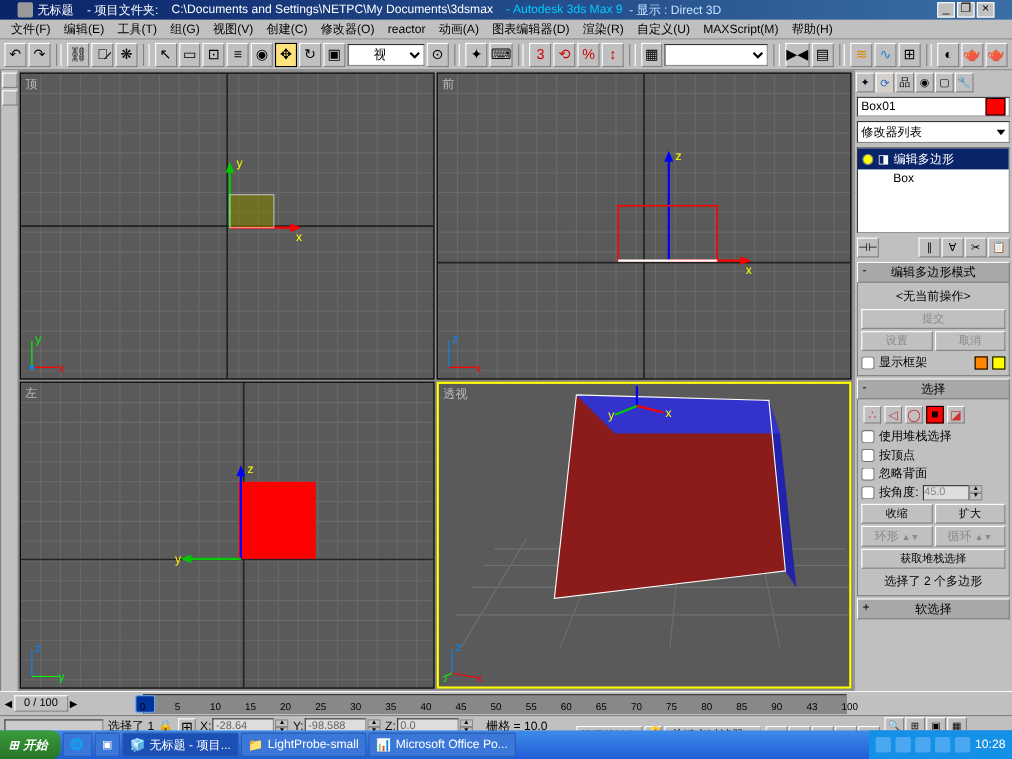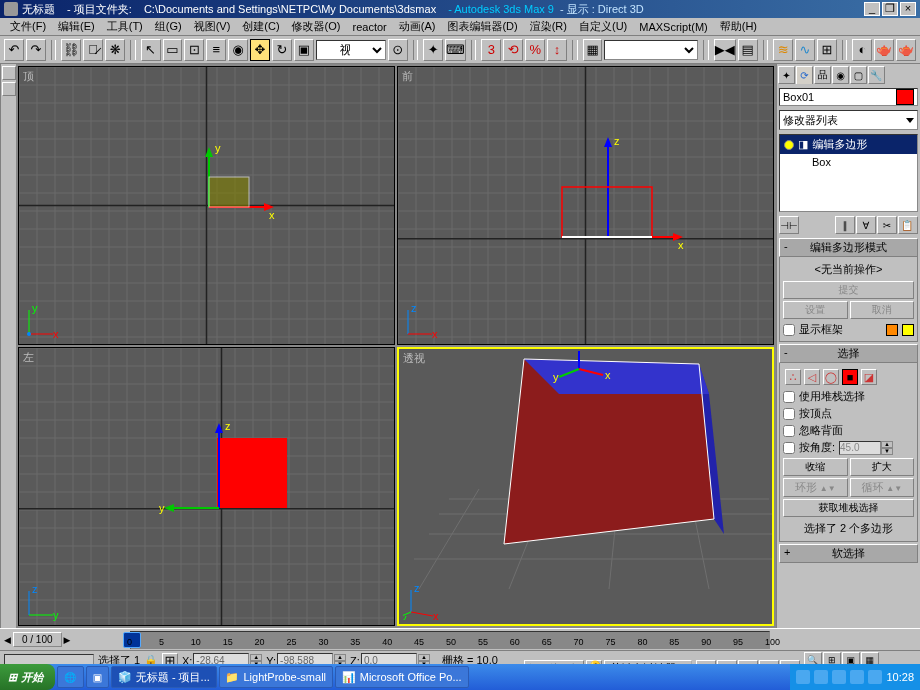--- a/index.html
+++ b/index.html
@@ -1,18 +1,18 @@
 <!DOCTYPE html>
 <html><head>
 <meta charset="utf-8">
 <style>
 * { margin: 0; padding: 0; box-sizing: border-box; font-family: "Microsoft YaHei", SimSun, sans-serif; font-size: 11px; }
 body { width: 920px; height: 690px; background: #c0c0c0; overflow: hidden; position: relative; }
 
-.titlebar { height: 18px; background: linear-gradient(to right, #0a246a, #3a6ea5); color: #fff; display: flex; align-items: center; padding: 0 4px; }
+.titlebar { height: 18px; background: linear-gradient(to right, #0a246a, #3a6ea5); color: #fff; display: flex; align-items: center; padding: 0 16px; }
 .titlebar .icon-stub { width: 14px; height: 14px; background: #999; margin-right: 4px; border-radius: 2px; }
 .titlebar .title-text { flex: 0 0 auto; }
 .titlebar .path-text { flex: 0 0 auto; margin: 0 6px; color: #fff; }
 .titlebar .app-text { color: #00ccff; margin: 0 6px; }
 .titlebar .disp-text { color: #c3e4ff; }
 .titlebar .spacer { flex: 1; }
 .titlebar .winbtn { width: 16px; height: 14px; background: #c0c0c0; border: 1px solid #fff; margin-left: 2px; line-height: 11px; text-align: center; color: #000; cursor: pointer; }
 
 .menubar { height: 18px; background: #c0c0c0; display: flex; align-items: center; padding: 0 4px; border-bottom: 1px solid #808080; }
 .menubar .menu-item { padding: 1px 6px; cursor: pointer; }
@@ -540,21 +540,21 @@
       <span class="tick-label" style="left: calc(45% - 4px);">45</span>
       <span class="tick-label" style="left: calc(50% - 4px);">50</span>
       <span class="tick-label" style="left: calc(55% - 4px);">55</span>
       <span class="tick-label" style="left: calc(60% - 4px);">60</span>
       <span class="tick-label" style="left: calc(65% - 4px);">65</span>
       <span class="tick-label" style="left: calc(70% - 4px);">70</span>
       <span class="tick-label" style="left: calc(75% - 4px);">75</span>
       <span class="tick-label" style="left: calc(80% - 4px);">80</span>
       <span class="tick-label" style="left: calc(85% - 4px);">85</span>
       <span class="tick-label" style="left: calc(90% - 4px); margin-top: 40px;">90</span>
-      <span class="tick-label" style="left: calc(95% - 4px);">95</span>
+      <span class="tick-label" style="left: calc(95% - 4px);">43</span>
       <span class="tick-label" style="left: calc(100% - 4px);">100</span>
     </div>
 </div>
 
 <div class="status-row">
   <div class="status-box" style="width:90px"></div>
   <div class="status-col">
     <div style="display:flex;gap:4px;align-items:center">
       <span>选择了 1</span>
       <span>🔒</span>

